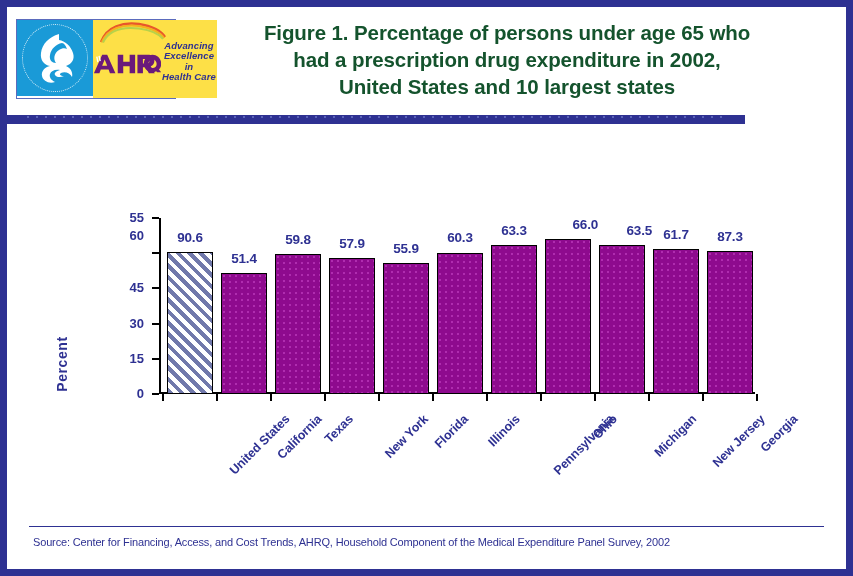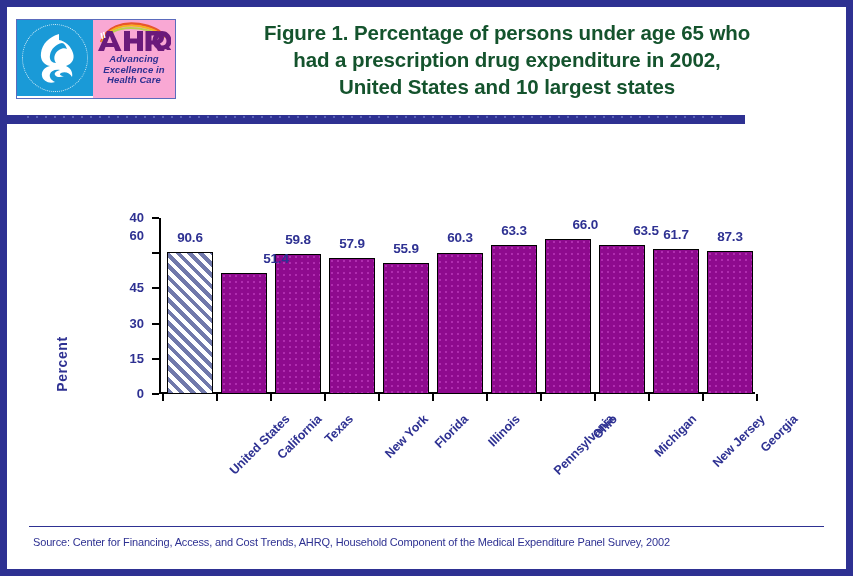--- a/index.html
+++ b/index.html
@@ -37,22 +37,22 @@
   #hhs-seal .ring{
     position:absolute;left:5px;top:4px;width:66px;height:68px;
     border-radius:50%;
     border:1px dotted rgba(255,255,255,.85);
     box-sizing:border-box;
   }
   #hhs-seal .eagle{
     position:absolute;left:12px;top:10px;
   }
   #ahrq-block{
-    flex:1 1 auto;position:relative;background:#f9a8d4;
-    display:flex;flex-direction:column;align-items:center;
+    flex:1 1 auto;position:relative;background:#fde047;
+    display:flex;flex-direction:row;align-items:center;
     justify-content:flex-start;padding-top:3px;
   }
   #ahrq-arc{position:absolute;left:6px;top:1px;}
   #ahrq-word{
     position:relative;z-index:2;margin-top:7px;
   }
   #ahrq-tag{
     position:relative;z-index:2;
     margin-top:2px;
     text-align:center;
@@ -214,21 +214,21 @@
       <div>United States and 10 largest states</div>
     </div>
   </div>
 
   <div id="rule"></div>
   <div id="rule-dots"></div>
 
   <div id="chart">
     <div id="ylabel">Percent</div>
     <div id="yticks">
-        <div class="ytick" style="top: 94px;">40</div>
+        <div class="ytick" style="top: 94px;">55</div>
         <div class="ytick" style="top: 112px;">60</div>
         <div class="ytick" style="top: 164.4px;">45</div>
         <div class="ytick" style="top: 199.6px;">30</div>
         <div class="ytick" style="top: 234.8px;">15</div>
         <div class="ytick" style="top: 270px;">0</div>
       </div>
     <div id="yaxis"></div>
     <div id="xaxis"></div>
     <div id="plot">
         <div class="bar hatch" style="left: 6px; height: 142.208px;"></div>
@@ -245,42 +245,42 @@
       </div>
   <div class="ytickmark" style="top: 93px;"></div>
       <div class="ytickmark" style="top: 128.2px;"></div>
       <div class="ytickmark" style="top: 163.4px;"></div>
       <div class="ytickmark" style="top: 198.6px;"></div>
       <div class="ytickmark" style="top: 233.8px;"></div>
       <div class="ytickmark" style="top: 269px;"></div>
       <div class="vlabel" style="left: 153px; top: 105.792px;">90.6</div>
       <div class="xtickmark" style="left: 155px;"></div>
       <div class="xlabel" style="left: 197px; top: 288px;">United States</div>
-      <div class="vlabel" style="left: 207px; top: 127.381px; margin-left: 32px;">51.4</div>
+      <div class="vlabel" style="left: 207px; top: 127.381px;">51.4</div>
       <div class="xtickmark" style="left: 209px;"></div>
       <div class="xlabel" style="left: 251px; top: 288px;">California</div>
       <div class="vlabel" style="left: 261px; top: 107.669px;">59.8</div>
       <div class="xtickmark" style="left: 263px;"></div>
       <div class="xlabel" style="left: 305px; top: 288px;">Texas</div>
       <div class="vlabel" style="left: 315px; top: 112.128px;">57.9</div>
       <div class="xtickmark" style="left: 317px;"></div>
       <div class="xlabel" style="left: 359px; top: 288px;">New York</div>
       <div class="vlabel" style="left: 369px; top: 116.821px;">55.9</div>
       <div class="xtickmark" style="left: 371px;"></div>
       <div class="xlabel" style="left: 413px; top: 288px;">Florida</div>
       <div class="vlabel" style="left: 423px; top: 106.496px;">60.3</div>
       <div class="xtickmark" style="left: 425px;"></div>
       <div class="xlabel" style="left: 467px; top: 288px;">Illinois</div>
       <div class="vlabel" style="left: 477px; top: 99.456px;">63.3</div>
       <div class="xtickmark" style="left: 479px;"></div>
       <div class="xlabel" style="left: 521px; top: 288px;">Pennsylvania</div>
       <div class="vlabel" style="left: 531px; top: 93.12px; text-align: right;">66.0</div>
       <div class="xtickmark" style="left: 533px;"></div>
       <div class="xlabel" style="left: 575px; top: 288px;">Ohio</div>
-      <div class="vlabel" style="left: 609px; top: 98.9867px;">63.5</div>
+      <div class="vlabel" style="left: 585px; top: 98.9867px; text-align: right;">63.5</div>
       <div class="xtickmark" style="left: 587px;"></div>
       <div class="xlabel" style="left: 629px; top: 288px;">Michigan</div>
       <div class="vlabel" style="left: 639px; top: 103.211px;">61.7</div>
       <div class="xtickmark" style="left: 641px;"></div>
       <div class="xlabel" style="left: 683px; top: 288px;">New Jersey</div>
       <div class="vlabel" style="left: 693px; top: 105.088px;">87.3</div>
       <div class="xtickmark" style="left: 695px;"></div>
       <div class="xlabel" style="left: 737px; top: 288px;">Georgia</div>
       <div class="xtickmark" style="left: 749px;"></div>
     </div>

